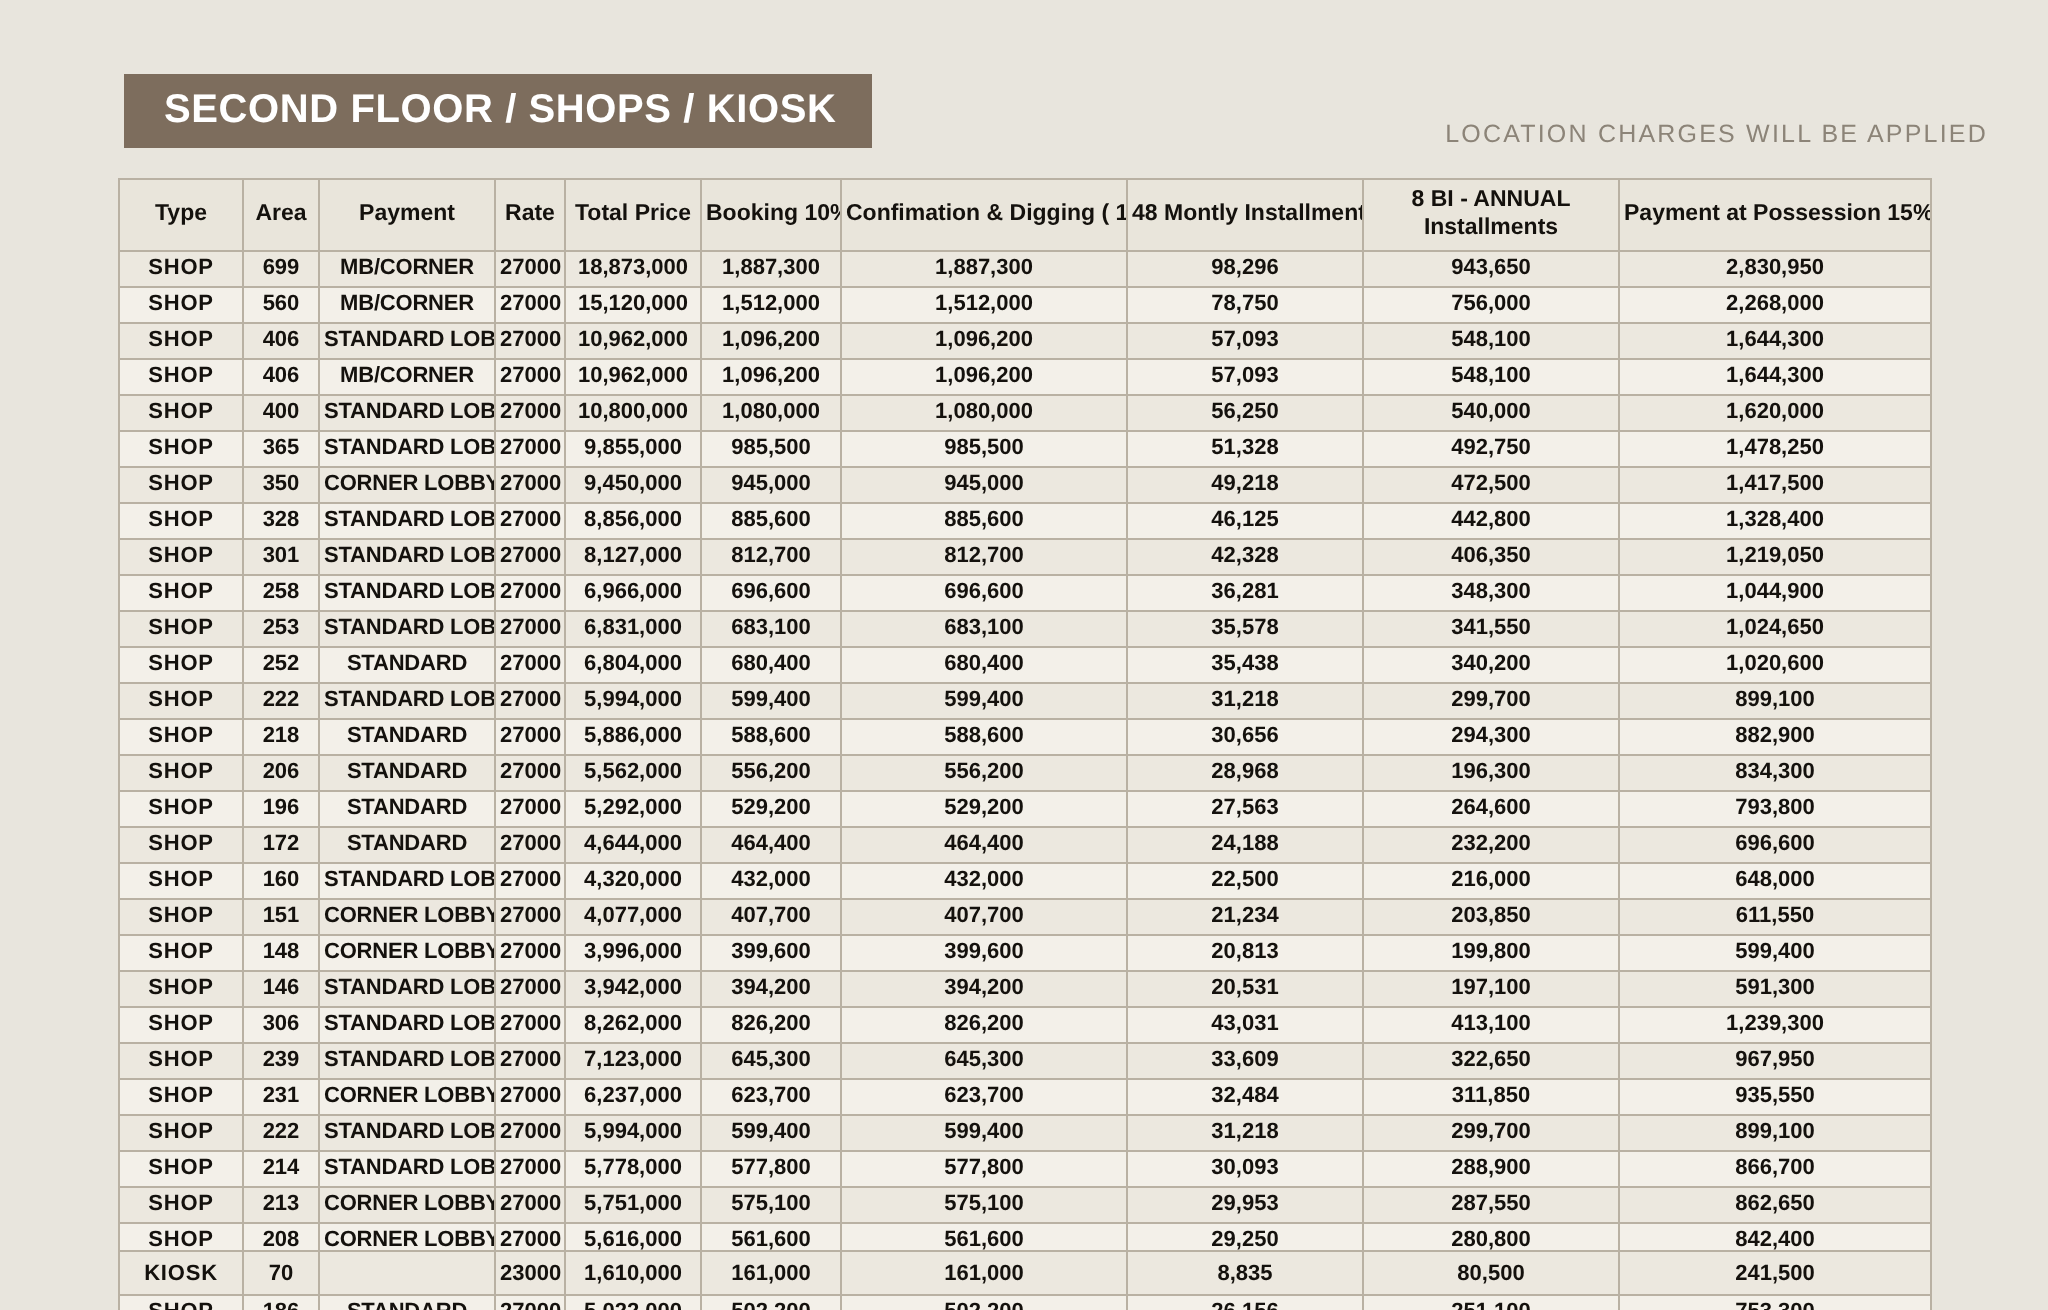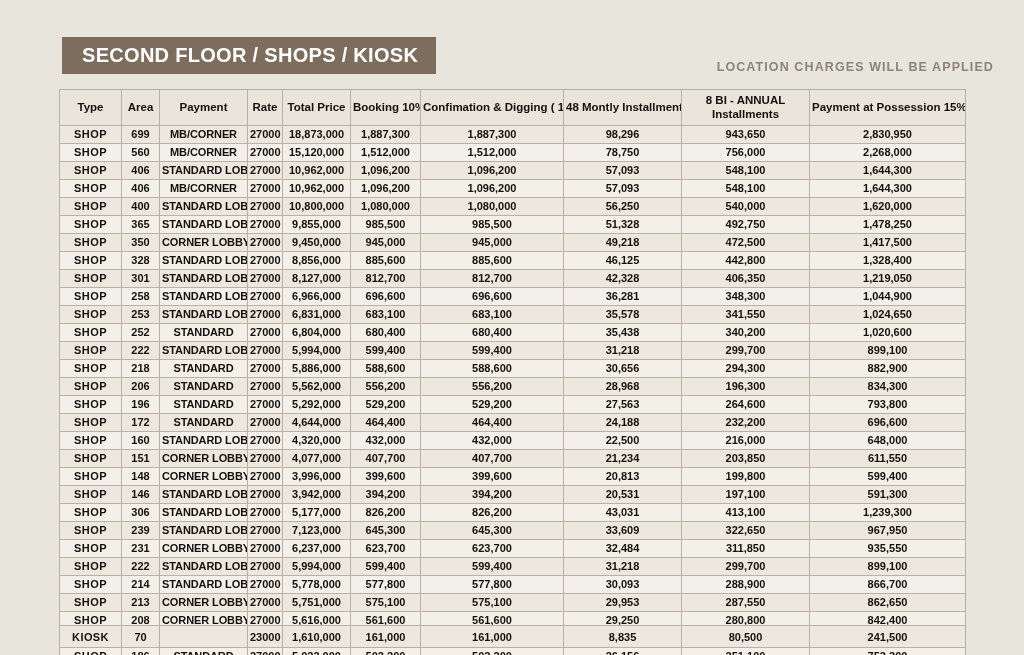--- a/index.html
+++ b/index.html
@@ -38,21 +38,21 @@
     letter-spacing: 0.3px;
     padding: 8px 18px 9px 20px;
     line-height: 1;
     white-space: nowrap;
   }
   .header-note {
     margin-left: auto;
     margin-right: 30px;
     color: #8c8478;
     font-size: 12.5px;
-    font-weight: bold;
+    font-weight: normal;
     letter-spacing: 1.1px;
     white-space: nowrap;
     align-self: flex-end;
     padding-bottom: 2px;
   }
 
   
   .table-wrap {
     position: absolute;
     left: 59px;
@@ -419,21 +419,21 @@
             <td class="c-confirm">394,200</td>
             <td class="c-inst48">20,531</td>
             <td class="c-bi8">197,100</td>
             <td class="c-poss">591,300</td>
           </tr>
           <tr>
             <td class="c-type">SHOP</td>
             <td class="c-area">306</td>
             <td class="c-cat">STANDARD LOBBY</td>
             <td class="c-rate">27000</td>
-            <td class="c-total">5,177,000</td>
+            <td class="c-total">8,262,000</td>
             <td class="c-booking">826,200</td>
             <td class="c-confirm">826,200</td>
             <td class="c-inst48">43,031</td>
             <td class="c-bi8">413,100</td>
             <td class="c-poss">1,239,300</td>
           </tr>
           <tr>
             <td class="c-type">SHOP</td>
             <td class="c-area">239</td>
             <td class="c-cat">STANDARD LOBBY</td>

